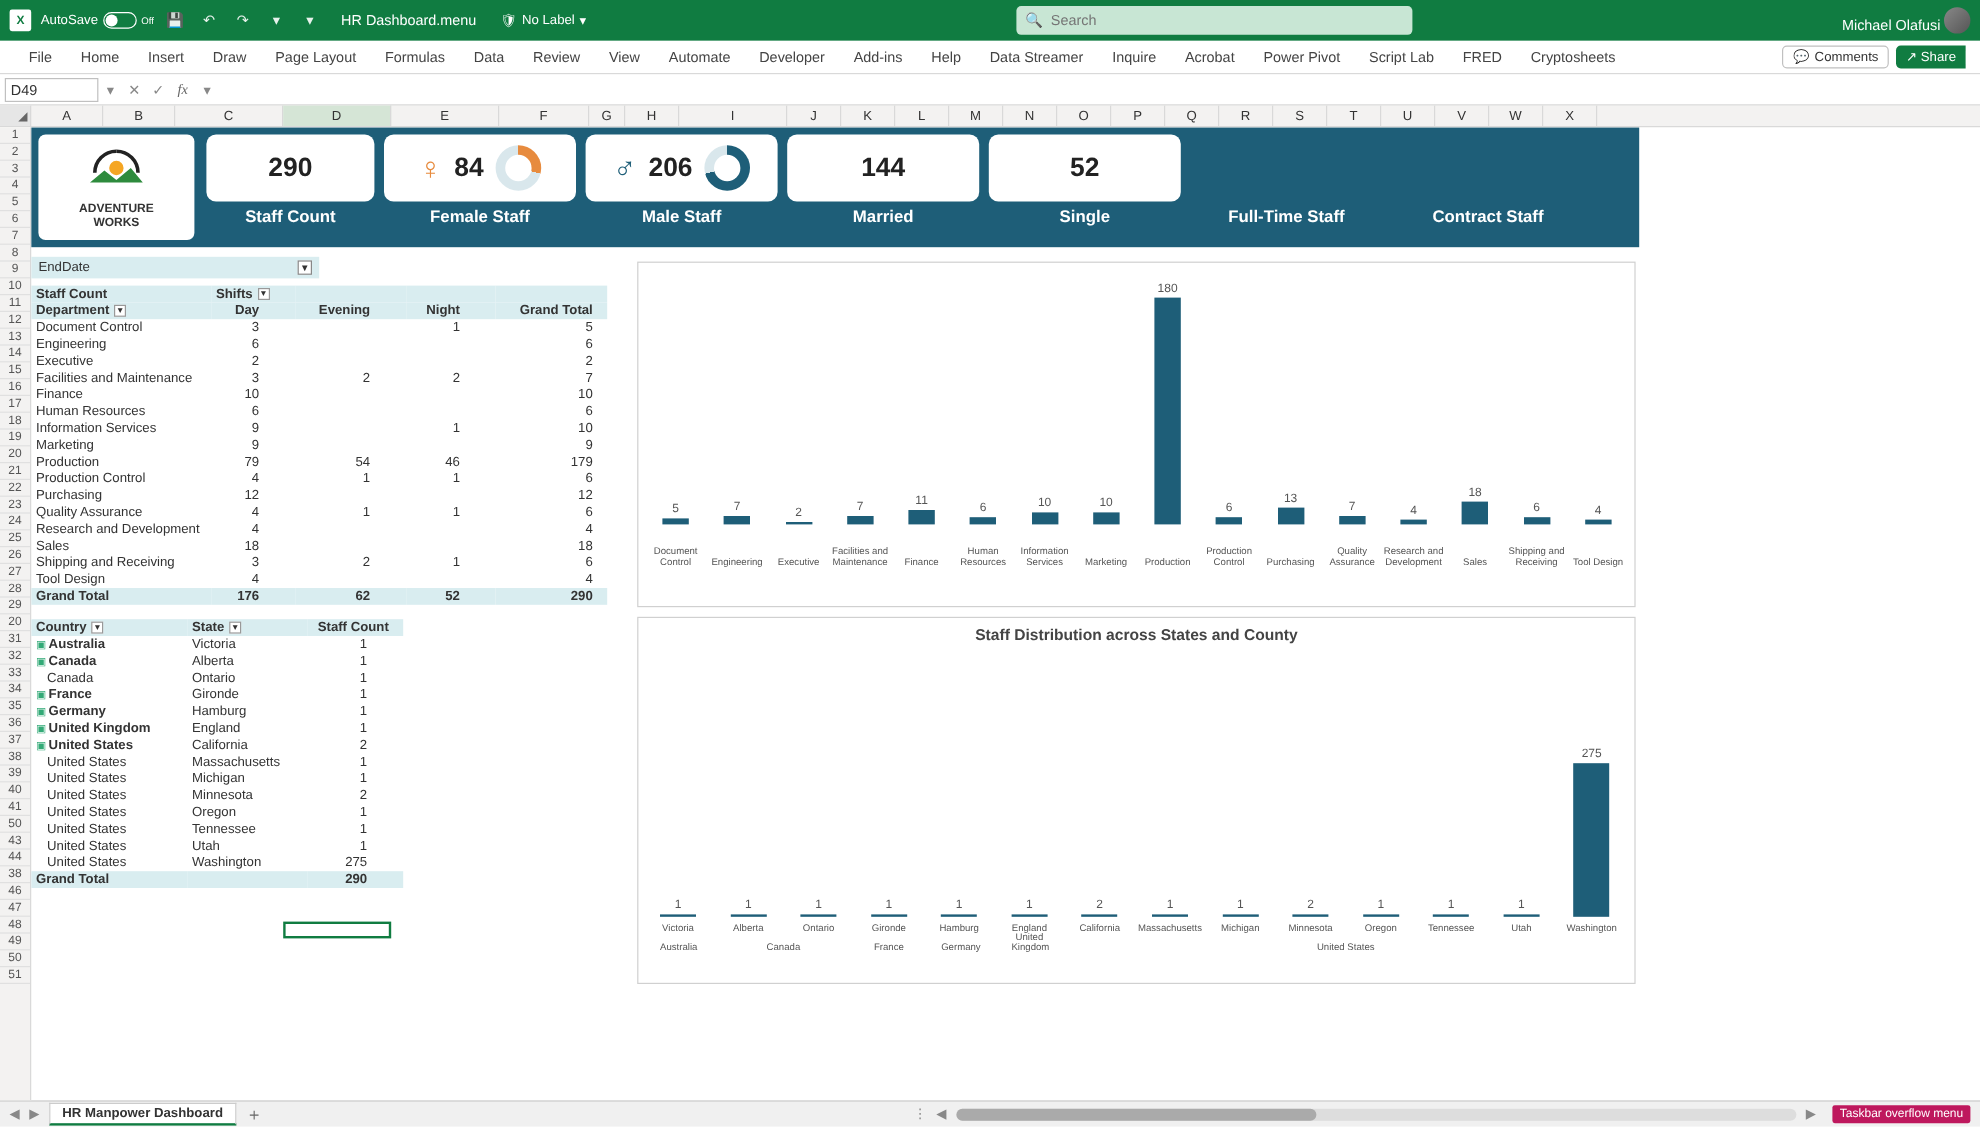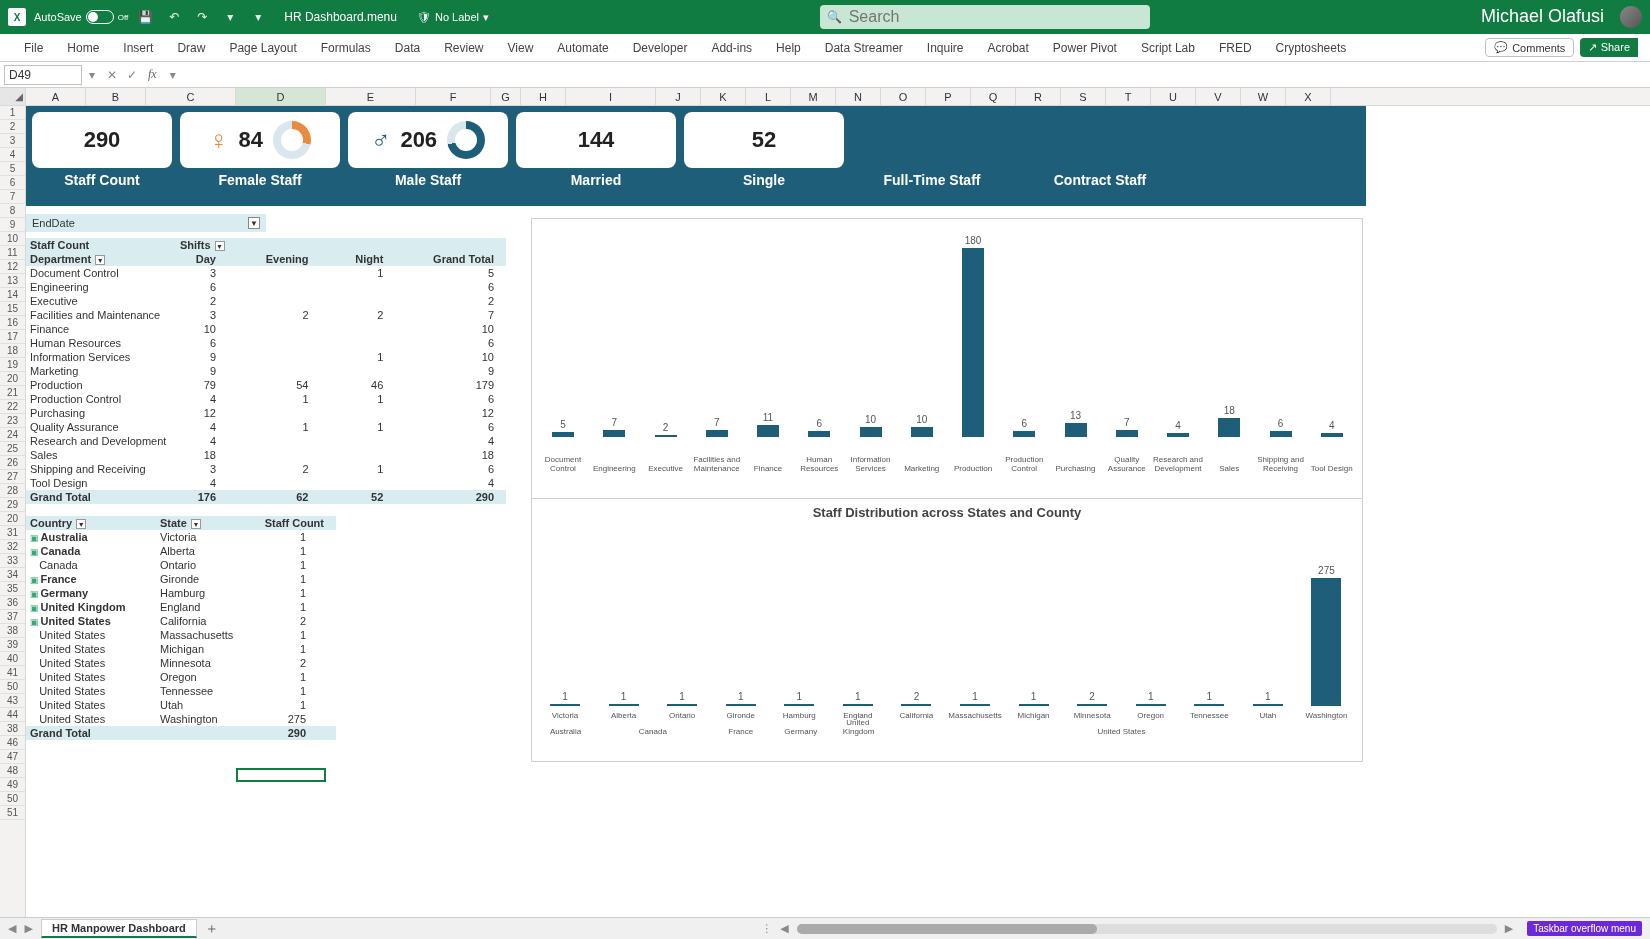--- a/index.html
+++ b/index.html
@@ -10,22 +10,22 @@
 .titlebar .left { display:flex; align-items:center; gap:8px; }
 .titlebar .xl-ico { width:18px; height:18px; background:#fff; color:#107c41; display:flex; align-items:center; justify-content:center; font-weight:bold; font-size:10px; border-radius:2px; }
 .titlebar .autosave { display:flex; align-items:center; gap:4px; font-size:11px; }
 .titlebar .toggle { width:28px; height:14px; border:1px solid #fff; border-radius:8px; display:flex; align-items:center; padding:1px; }
 .titlebar .toggle .knob { width:10px; height:10px; background:#fff; border-radius:50%; }
 .titlebar .qat-btn { width:20px; height:20px; display:flex; align-items:center; justify-content:center; opacity:.9; cursor:pointer; }
 .titlebar .filename { font-size:12px; margin-left:8px; }
 .titlebar .label-pill { display:flex; align-items:center; gap:4px; margin-left:12px; font-size:11px; }
 .titlebar .center { flex:1; display:flex; justify-content:center; }
 .titlebar .search { width:330px; height:24px; background:#c8e6d4; border-radius:4px; display:flex; align-items:center; padding:0 8px; gap:6px; color:#0b5c31; }
-.titlebar .search input { background:transparent; border:none; outline:none; font-size:16px; width:100%; color:#0b5c31; }
-.titlebar .right { display:flex; align-items:flex-start; gap:16px; font-size:18px; }
+.titlebar .search input { background:transparent; border:none; outline:none; font-size:12px; width:100%; color:#0b5c31; }
+.titlebar .right { display:flex; align-items:flex-end; gap:3px; font-size:12px; }
 .titlebar .avatar { width:22px; height:22px; border-radius:50%; background:linear-gradient(135deg,#888,#555); }
 
 
 .ribbontabs { height:28px; background:#fff; border-bottom:1px solid #d0d0d0; display:flex; align-items:center; padding:0 12px; gap:0; }
 .ribbontabs .tab { padding:6px 12px; font-size:12px; color:#444; cursor:pointer; }
 .ribbontabs .spacer { flex:1; }
 .ribbontabs .pill { border:1px solid #c0c0c0; border-radius:4px; padding:2px 8px; font-size:11px; display:flex; align-items:center; gap:4px; margin-right:6px; }
 .ribbontabs .share { background:#107c41; color:#fff; border-radius:4px 0 0 4px; padding:3px 8px; font-size:11px; }
 
 
@@ -89,21 +89,21 @@
 .sel-cell { position:absolute; border:2px solid #107c41; width:90px; height:14px; }
 
 
 .tabbar { height:22px; background:#f0f0f0; border-top:1px solid #ccc; display:flex; align-items:center; padding:0 8px; gap:8px; font-size:11px; }
 .tabbar .nav { color:#888; cursor:pointer; }
 .tabbar .sheettab { padding:2px 10px; background:#fff; border:1px solid #ccc; border-bottom:2px solid #107c41; font-weight:600; }
 .tabbar .add { color:#666; font-size:14px; cursor:pointer; }
 .tabbar .spacer { flex:1; }
 .tabbar .hscroll { width:700px; height:10px; background:#ddd; border-radius:5px; position:relative; }
 .tabbar .hscroll .thumb { position:absolute; left:0; width:300px; height:10px; background:#aaa; border-radius:5px; }
-.overflow-tip { background:#6d28d9; color:#fff; font-size:10px; padding:2px 6px; border-radius:2px; margin-left:6px;}
+.overflow-tip { background:#be185d; color:#fff; font-size:10px; padding:2px 6px; border-radius:2px; margin-left:6px;}
 </style>
 </head>
 <body>
 
 <div class="titlebar">
   <div class="left">
     <div class="xl-ico">X</div>
     <div class="autosave">
       <span>AutoSave</span>
       <span class="toggle">
@@ -252,20 +252,31 @@
       <div class="rowhdr">46</div>
       <div class="rowhdr">47</div>
       <div class="rowhdr">48</div>
       <div class="rowhdr">49</div>
       <div class="rowhdr">50</div>
       <div class="rowhdr">51</div>
     </div>
   <div class="sheetcells" id="cells">
 
     <div class="bluebar">
+      <div class="logo-sq">
+        <div class="logo-mark">
+          <svg width="60" height="40" viewBox="0 0 60 40">
+            <path d="M30 4 A18 18 0 0 1 48 22" fill="none" stroke="#222" stroke-width="3"></path>
+            <path d="M30 4 A18 18 0 0 0 12 22" fill="none" stroke="#222" stroke-width="3"></path>
+            <circle cx="30" cy="18" r="6" fill="#f5a623"></circle>
+            <path d="M8 30 L20 20 L30 28 L42 18 L52 30 Z" fill="#2e8b3d"></path>
+          </svg>
+        </div>
+        <div class="logo-txt"><span>ADVENTURE</span><br><span>WORKS</span></div>
+      </div>
       <div class="kpis">
         <div class="kpis-row" id="kpi-row">
             <div class="kpi" style="width: 140px;">
               <span class="num">290</span>
             </div>
             <div class="kpi" style="width: 160px;">
               <span class="icon" style="color:#e78b3e;">♀</span>
               <span class="num">84</span>
               <span class="donut" style="background:conic-gradient(#e78b3e 0 104.4deg,#d9e7ec 104.4deg 360deg);position:relative;">
                 <span style="position:absolute;inset:8px;background:#fff;border-radius:50%;"></span>
@@ -573,21 +584,21 @@
           <div class="bar-cat" style="left: 697.25px;">Sales</div>
           <div class="bar" style="left: 737.5px; width: 22px; height: 6.3px;"></div>
           <div class="bar-lbl" style="left: 748.5px; bottom: 44.3px;">6</div>
           <div class="bar-cat" style="left: 748.5px;">Shipping and Receiving</div>
           <div class="bar" style="left: 788.75px; width: 22px; height: 4.2px;"></div>
           <div class="bar-lbl" style="left: 799.75px; bottom: 42.2px;">4</div>
           <div class="bar-cat" style="left: 799.75px;">Tool Design</div>
         </div>
     </div>
 
-    <div class="chart-box" style="left:505px; top:392px; width:832px; height:264px;">
+    <div class="chart-box" style="left:505px; top:408px; width:832px; height:306px;">
       <div class="chart-title">Staff Distribution across States and County</div>
       <div class="chart-area" id="chart2">
           <div class="bar" style="left: 18px; width: 30px; height: 2px; bottom: 50px;"></div>
           <div class="bar-lbl" style="left: 33px; bottom: 54px;">1</div>
           <div class="bar2-cat" style="left: 33px; bottom: 36px;">Victoria</div>
           <div class="bar" style="left: 76.5714px; width: 30px; height: 2px; bottom: 50px;"></div>
           <div class="bar-lbl" style="left: 91.5714px; bottom: 54px;">1</div>
           <div class="bar2-cat" style="left: 91.5714px; bottom: 36px;">Alberta</div>
           <div class="bar" style="left: 135.143px; width: 30px; height: 2px; bottom: 50px;"></div>
           <div class="bar-lbl" style="left: 150.143px; bottom: 54px;">1</div>

